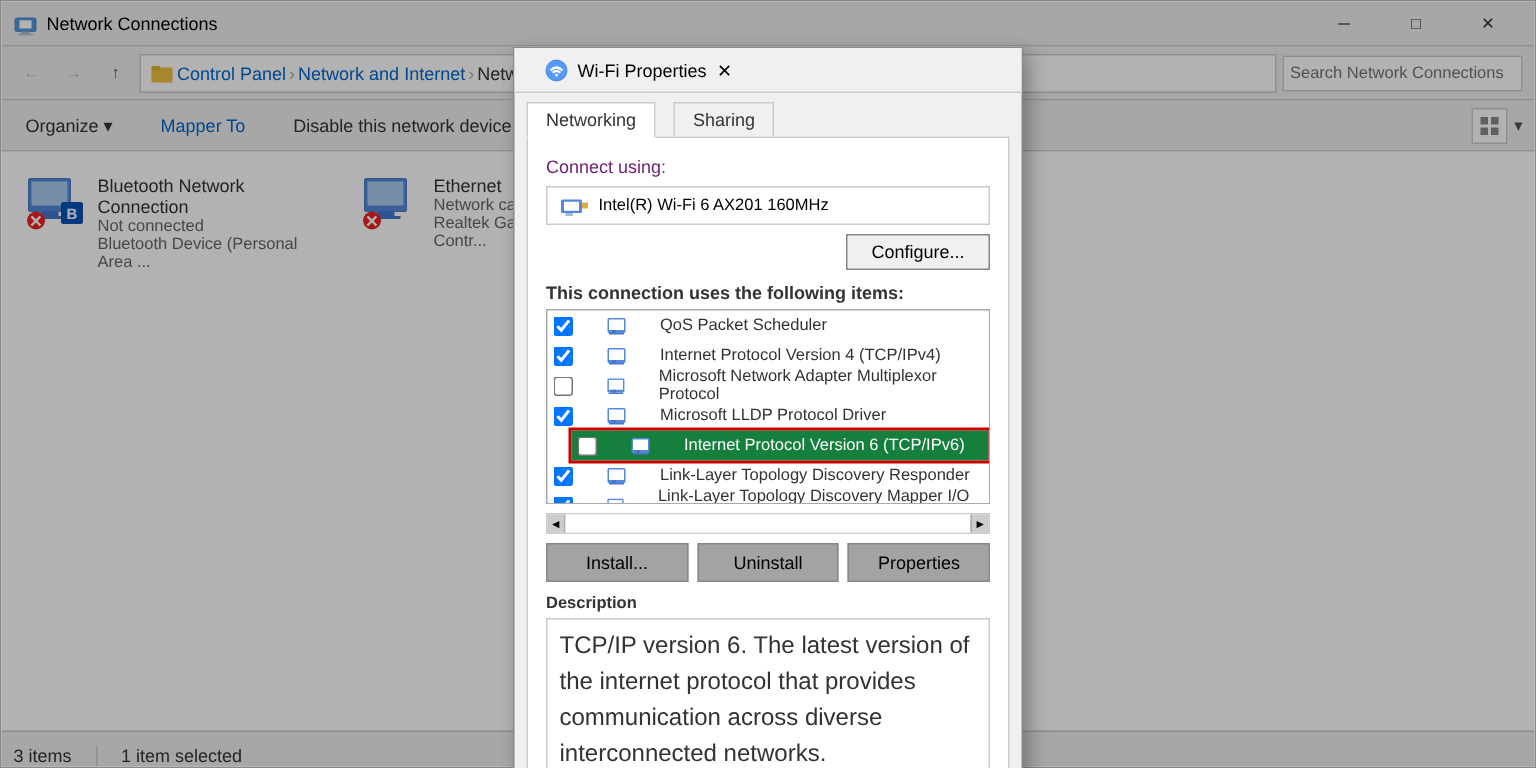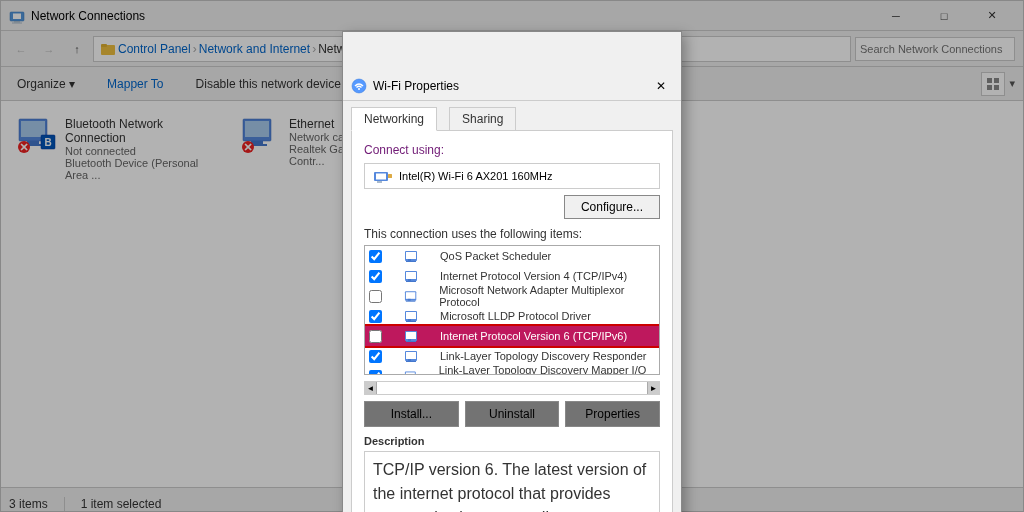--- a/index.html
+++ b/index.html
@@ -197,24 +197,23 @@
       width: 340px;
       margin-top: 30px;
       display: flex;
       flex-direction: column;
     }
     .modal-title-bar {
       background: #f0f0f0;
       height: 30px;
       display: flex;
       align-items: center;
-      padding: 0 8px;
-      justify-content: space-between;
+      padding: 0 20px;
+      justify-content: flex-start;
       border-bottom: 1px solid #ccc;
-      margin-top: 39px;
     }
     .modal-title-left {
       display: flex;
       align-items: center;
       gap: 6px;
     }
     .modal-close-btn {
       width: 24px;
       height: 24px;
       border: none;
@@ -269,62 +268,63 @@
     .configure-btn {
       display: block;
       margin-left: auto;
       padding: 4px 16px;
       border: 1px solid #888;
       background: #f0f0f0;
       cursor: pointer;
       font-size: 12px;
     }
 
-    .items-label { font-size: 12px; color: #333; margin: 8px 0 4px; }
+    .items-label { font-size: 12px; color: #333; margin: 8px 0 4px; font-weight: bold; }
 
     
     .checkbox-list {
       border: 1px solid #aaa;
       background: white;
       height: 130px;
       overflow-y: scroll;
       margin-bottom: 6px;
       position: relative;
     }
     .checkbox-item {
       display: flex;
       align-items: center;
       padding: 2px 4px;
       gap: 22px;
       font-size: 11px;
       color: #333;
       height: 20px;
     }
     .checkbox-item.selected {
-      background: #be185d;
+      background: #15803d;
       color: white;
       outline: 2px solid #cc0000;
+      margin-left: 16px;
     }
     .checkbox-item input[type="checkbox"] {
       width: 13px;
       height: 13px;
       flex-shrink: 0;
     }
 
     
     .btn-row {
       display: flex;
       gap: 6px;
       margin-bottom: 8px;
     }
     .action-btn {
       flex: 1;
       padding: 5px 4px;
       border: 1px solid #888;
-      background: #737373;
+      background: #a3a3a3;
       cursor: pointer;
       font-size: 12px;
     }
 
     
     .desc-box {
       border: 1px solid #ccc;
       background: white;
       padding: 6px 8px;
       font-size: 16px;

